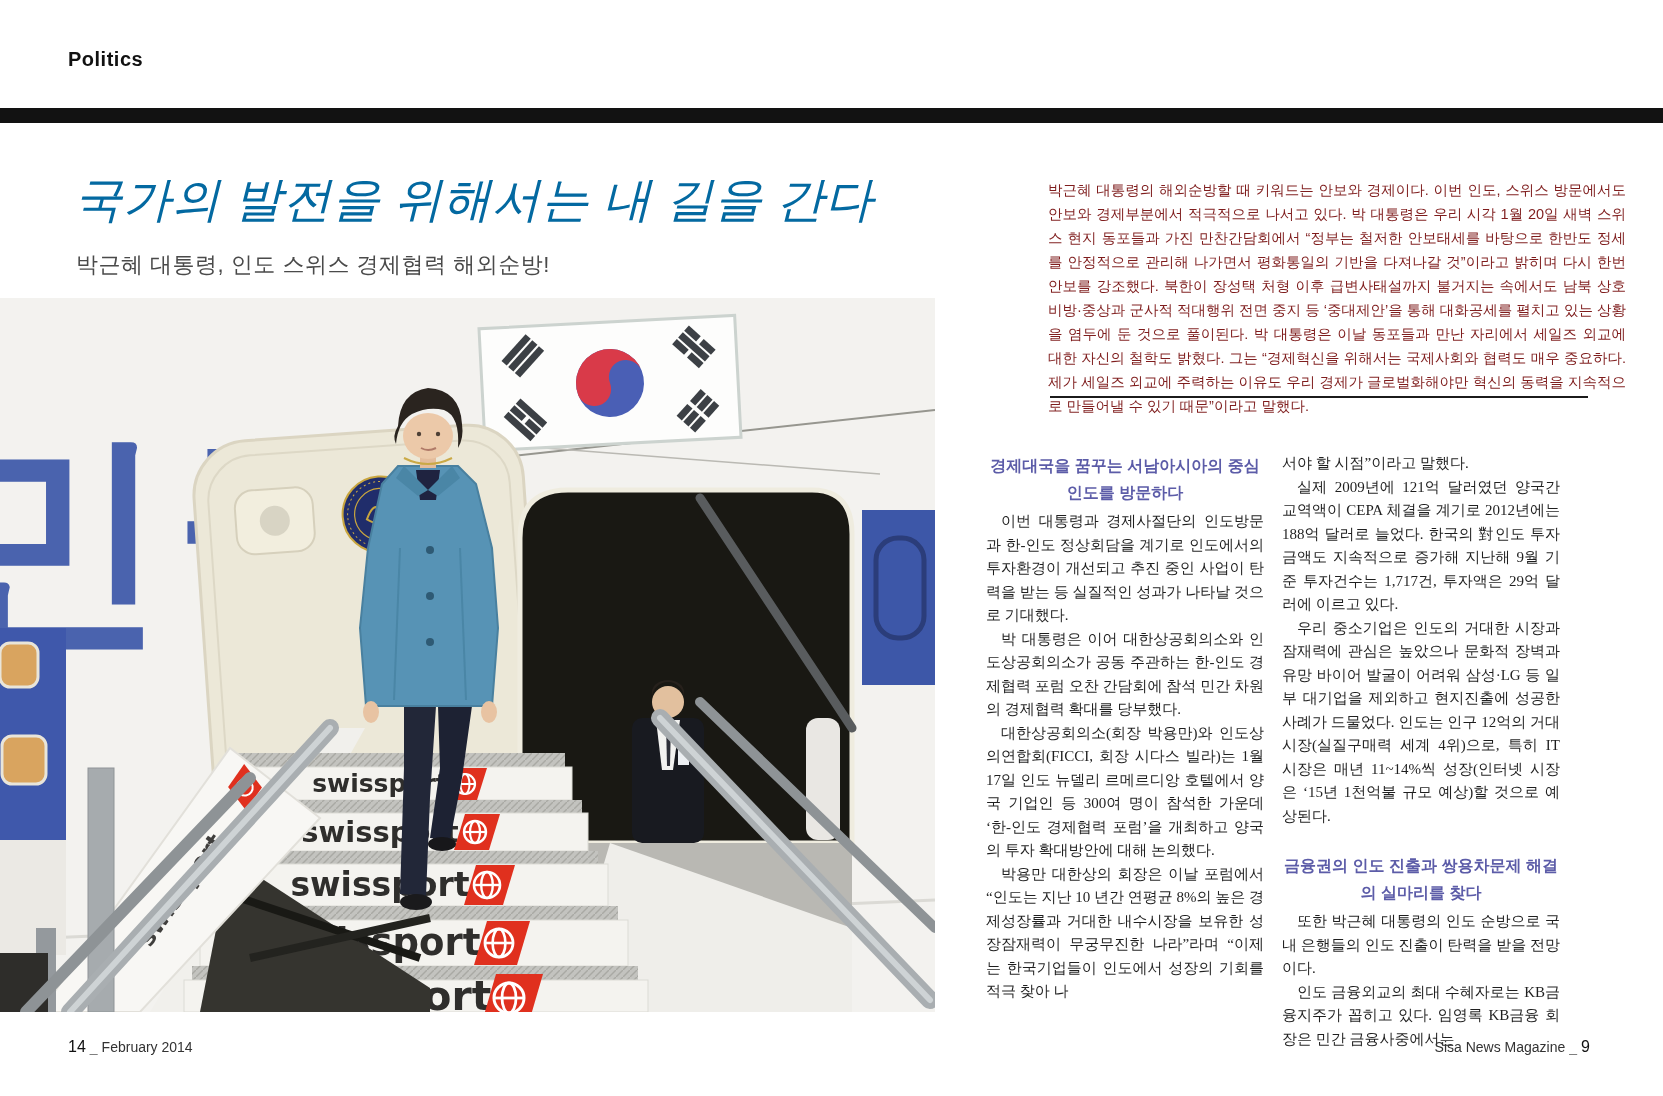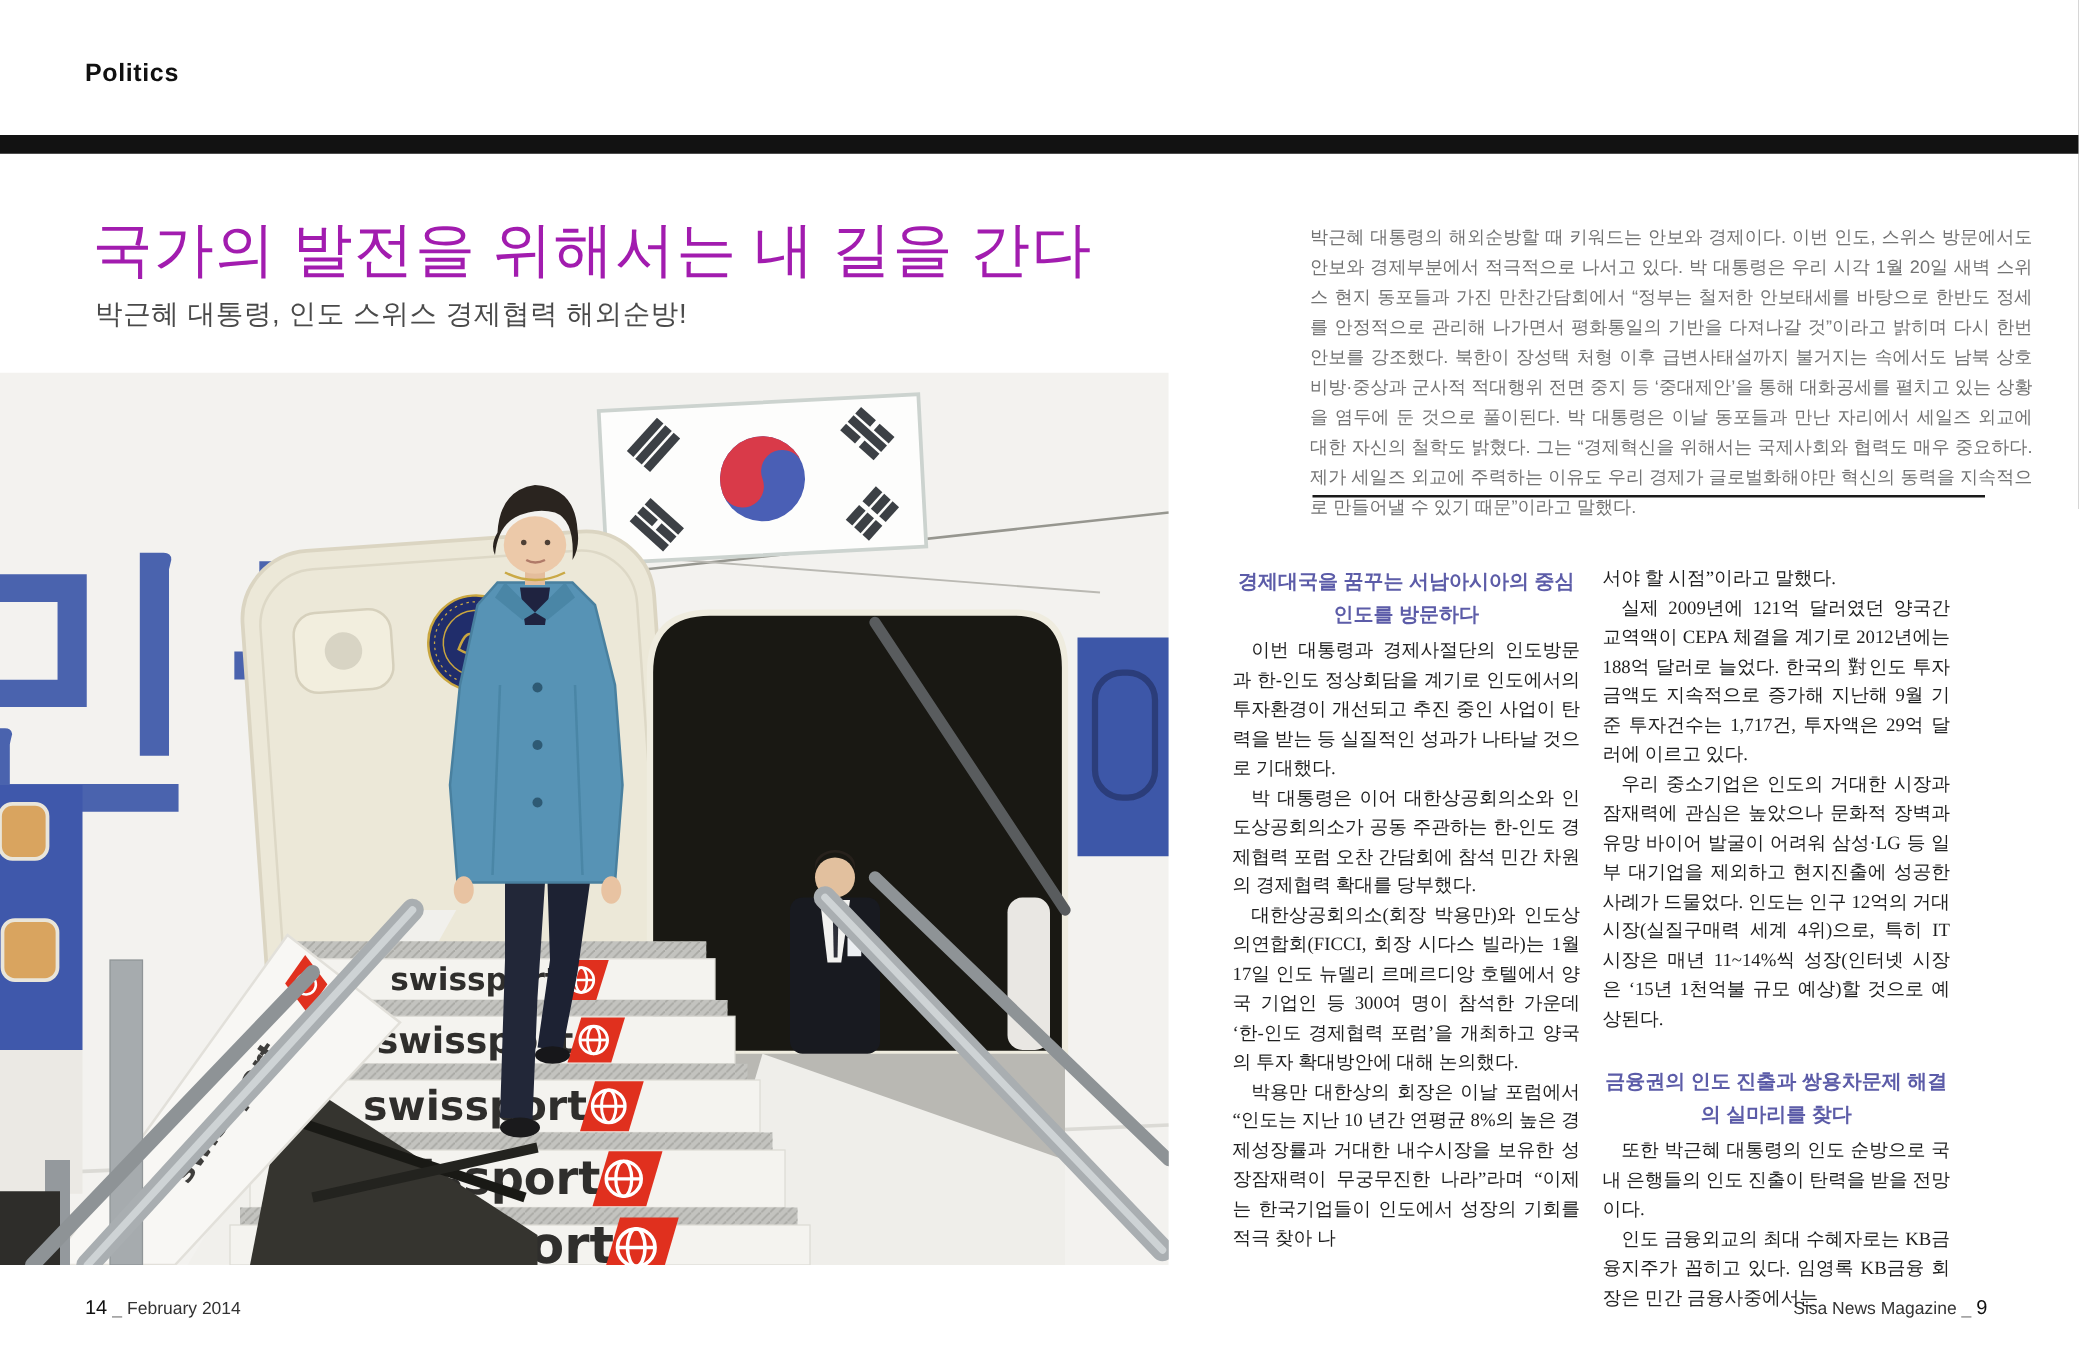--- a/index.html
+++ b/index.html
@@ -9,29 +9,29 @@
     font-family:"Liberation Sans",sans-serif;color:#222;
   }
   .politics{
     position:absolute;left:68px;top:48px;font-size:20px;font-weight:bold;
     letter-spacing:0.5px;color:#111;
   }
   .black-bar{position:absolute;left:0;top:108px;width:1663px;height:15px;background:#121212;}
   .headline{
     position:absolute;left:74px;top:168px;width:860px;
     font-family:"Liberation Serif",serif;font-size:48px;font-weight:500;
-    color:#a21caf;letter-spacing:1px;white-space:nowrap;
+    color:#0369a1;letter-spacing:1px;white-space:nowrap;font-style:italic;
   }
   .subhead{
-    position:absolute;left:76px;top:236px;font-size:22px;color:#4a4a4a;letter-spacing:0.5px;
+    position:absolute;left:76px;top:250px;font-size:22px;color:#4a4a4a;letter-spacing:0.5px;
   }
   .hero{position:absolute;left:0;top:298px;width:935px;height:714px;}
   .intro{
     position:absolute;left:1048px;top:178px;width:578px;
-    font-size:14.5px;line-height:24px;color:#737373;text-align:justify;
+    font-size:14.5px;line-height:24px;color:#7f1d1d;text-align:justify;
   }
   .intro-rule{position:absolute;left:1050px;top:396px;width:538px;height:2px;background:#1b1b1b;}
   .col{position:absolute;top:452px;width:278px;font-family:"Liberation Serif",serif;
        font-size:15px;line-height:23.5px;color:#1f1f1f;text-align:justify;}
   .col1{left:986px;}
   .col2{left:1282px;}
   .col p{margin:0;text-indent:15px;}
   .col p.cont{text-indent:0;}
   .col h3{
     margin:0 0 4px 0;font-family:"Liberation Sans",sans-serif;

